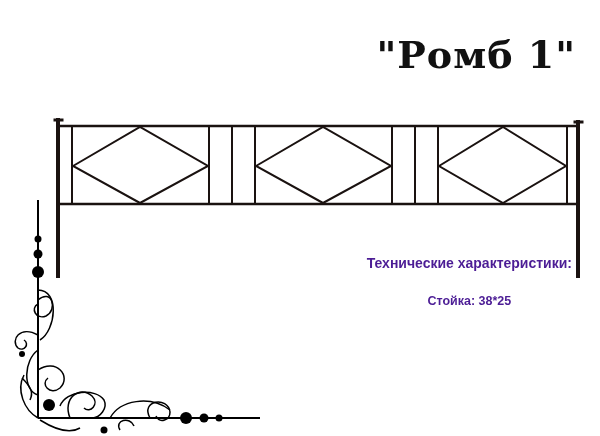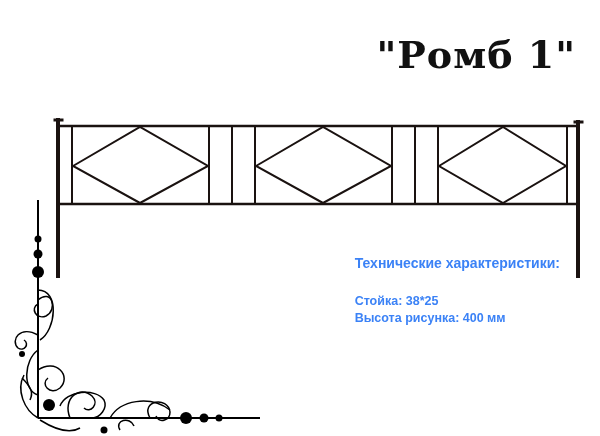--- a/index.html
+++ b/index.html
@@ -4,23 +4,23 @@
   <style>
     html, body { margin: 0; padding: 0; background: #ffffff; }
     body { width: 600px; height: 436px; position: relative; overflow: hidden; }
     .title {
       position: absolute; right: 24px; top: 36px;
       font-family: "DejaVu Serif", serif; font-weight: bold;
       font-size: 38px; color: #111; letter-spacing: 1px;
       line-height: 1;
     }
     .specs {
-      position: absolute; right: 40px; top: 255px;
+      position: absolute; right: 28px; top: 255px;
       font-family: "Liberation Sans", sans-serif; font-weight: bold;
-      color: #3b82f6; text-align: left;
+      color: #4c1d95; text-align: center;
     }
     .specs-heading { font-size: 14px; margin: 0 0 22px 0; }
     .spec-line { font-size: 12.5px; line-height: 17px; }
     svg.drawing { position: absolute; left: 0; top: 0; }
   </style>
 </head>
 <body>
 
 <svg class="drawing" width="600" height="436" viewBox="0 0 600 436">
   <g stroke="#1a1210" fill="none" stroke-linecap="square">
@@ -81,14 +81,13 @@
     <path d="M120,430 C114,420 130,416 134,426"></path>
     <path d="M40,420 C56,430 70,434 80,428"></path>
   </g>
 </svg>
 
 <div class="title">"Ромб 1"</div>
 
 <div class="specs">
   <div class="specs-heading">Технические характеристики:</div>
   <div class="spec-line">Стойка: 38*25</div>
-  <div class="spec-line">Высота рисунка: 400 мм</div>
 </div>
 
 </body></html>

